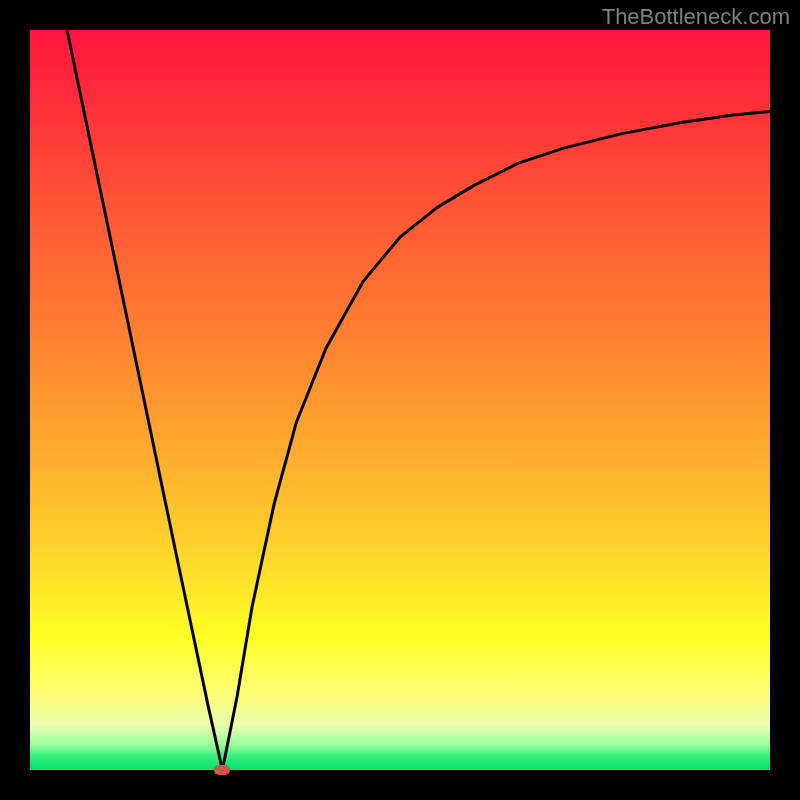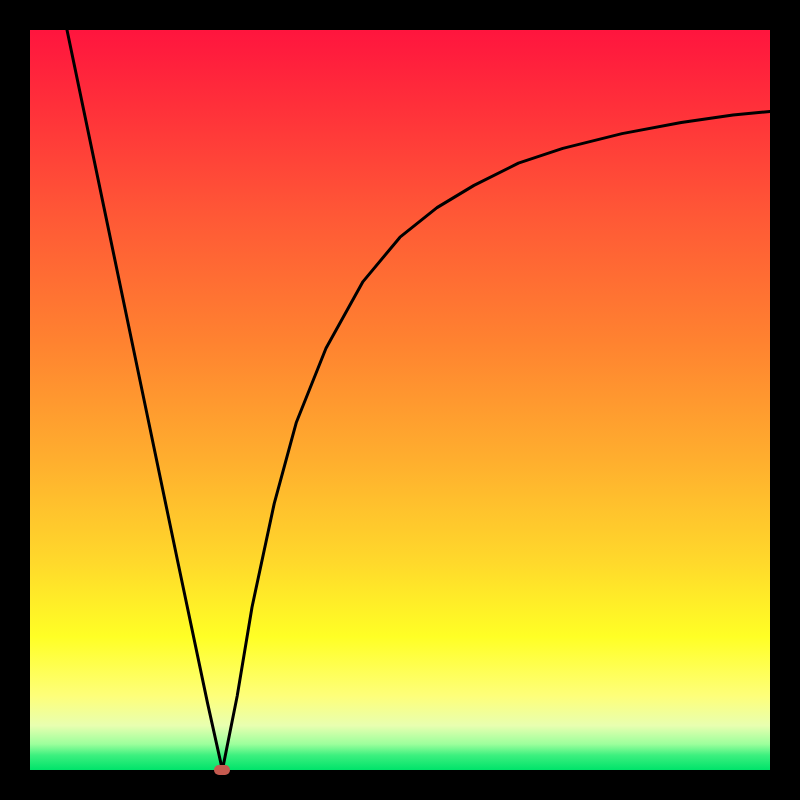--- a/index.html
+++ b/index.html
@@ -69,13 +69,14 @@
 
 <div class="frame">
 
   <div class="plot">
     <svg class="curve" viewBox="0 0 740 740" preserveAspectRatio="none">
       <path id="curve-path" d="M37.00 0.00 L74.00 177.60 L111.00 355.20 L148.00 532.80 L177.60 673.40 L192.40 740.00 L207.20 666.00 L222.00 577.20 L244.20 473.60 L266.40 392.20 L296.00 318.20 L333.00 251.60 L370.00 207.20 L407.00 177.60 L444.00 155.40 L488.40 133.20 L532.80 118.40 L592.00 103.60 L651.20 92.50 L703.00 85.10 L740.00 81.40" fill="none" stroke="#000" stroke-width="3" stroke-linejoin="round" stroke-linecap="round"></path>
     </svg>
     <div class="marker" id="marker" style="left: 192.4px; top: 740px;"></div>
   </div>
 
+  <div class="attribution">TheBottleneck.com</div>
 </div>
 
 </body></html>

